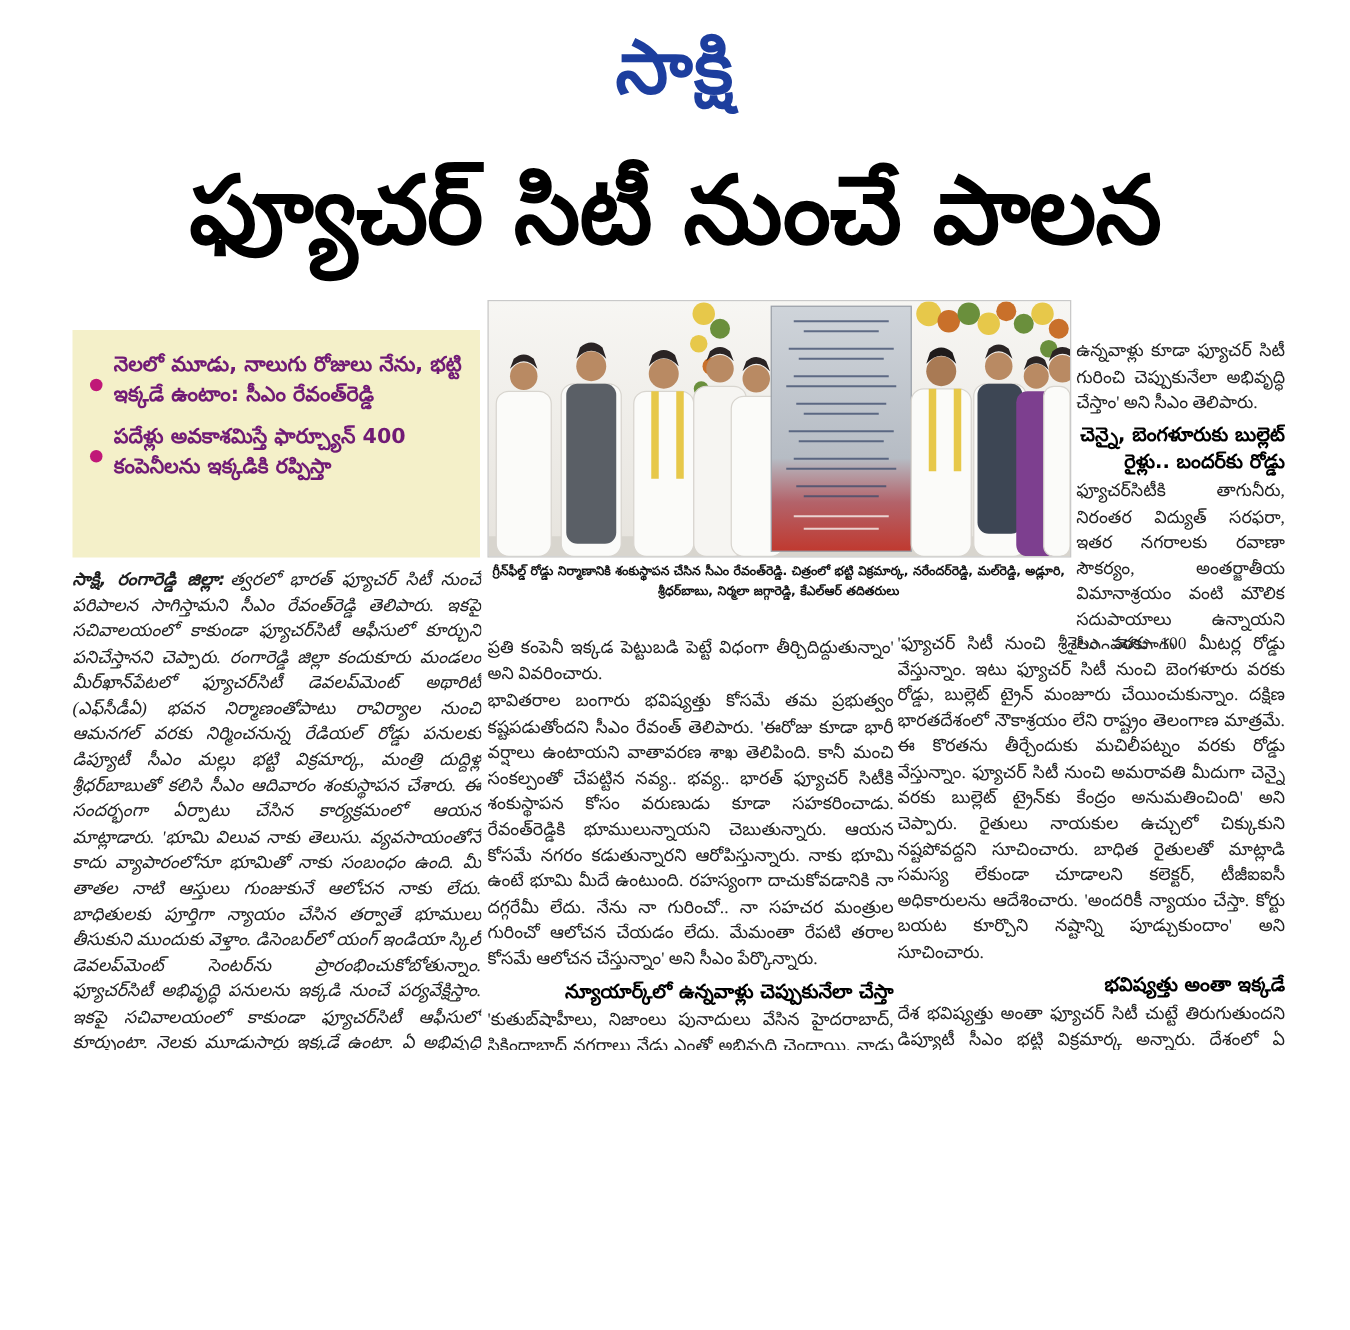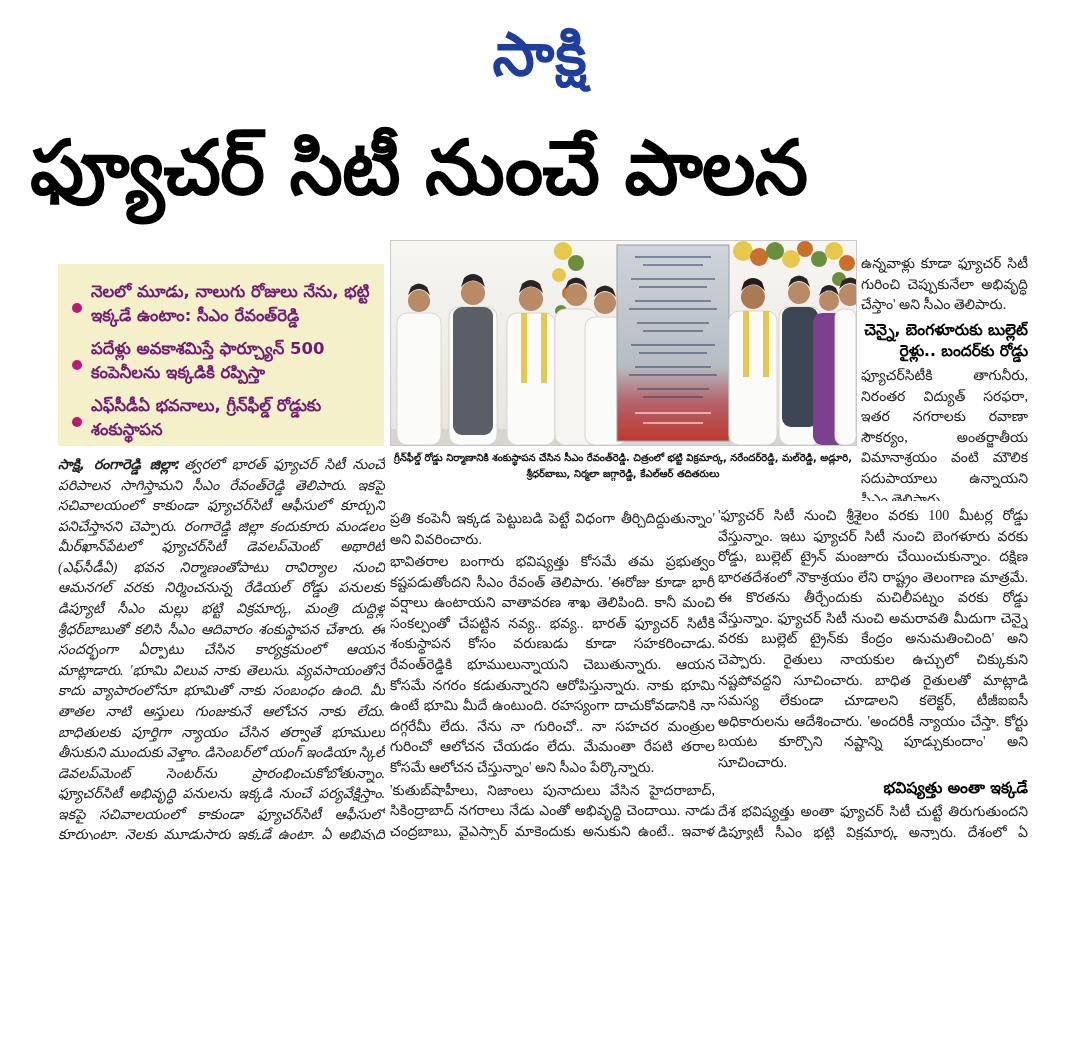--- a/index.html
+++ b/index.html
@@ -3,21 +3,21 @@
 <meta charset="utf-8">
 <style>
   html,body{margin:0;padding:0;background:#ffffff;}
   .page{position:relative;width:1080px;height:840px;background:#ffffff;overflow:hidden;
         font-family:"Liberation Serif", serif;color:#1b1b1b;}
   
   .masthead{position:absolute;top:18px;left:0;width:1080px;text-align:center;}
   .logo{display:inline-block;font-family:"DejaVu Sans", sans-serif;font-weight:800;
         font-size:60px;line-height:1.2;color:#1d3e9e;letter-spacing:1px;}
   
-  .headline{position:absolute;top:122px;left:30px;width:1020px;margin:0;
+  .headline{position:absolute;top:122px;left:30px;width:1020px;margin:0;text-align:center;
         font-family:"DejaVu Sans", sans-serif;font-weight:800;font-size:76px;line-height:1.2;
         color:#000;letter-spacing:-1px;white-space:nowrap;}
   
   .highlight-box{position:absolute;left:58px;top:264px;width:326px;height:182px;
         background:#f4f0c9;box-sizing:border-box;padding:16px 12px 10px 14px;overflow:hidden;}
   .highlight-box ul{list-style:none;margin:0;padding:0;}
   .hl-item{display:flex;align-items:center;margin-bottom:9px;
         font-family:"DejaVu Sans", sans-serif;font-size:16.5px;line-height:1.45;
         font-weight:600;color:#701a75;}
   .dot{flex:0 0 auto;width:10px;height:10px;border-radius:50%;background:#c01878;margin:8px 9px 0 0;}
@@ -27,21 +27,21 @@
   .photo svg{display:block;}
   .caption{position:absolute;left:388px;top:450px;width:470px;
         font-family:"DejaVu Sans", sans-serif;font-weight:700;font-size:10px;line-height:1.6;
         text-align:center;color:#111;}
   
   .col{position:absolute;text-align:justify;font-size:14px;line-height:1.47;color:#202020;
         overflow:hidden;}
   .col p{margin:0 0 2px 0;}
   .col-left{left:58px;top:454px;width:327px;height:606px;font-style:italic;}
   .col-mid{left:390px;top:509px;width:325px;height:563px;}
-  .col-right-narrow{left:861px;top:254px;width:167px;height:247px;}
+  .col-right-narrow{left:861px;top:272px;width:167px;height:247px;}
   .col-right-wide{left:718px;top:506px;width:310px;height:554px;}
   .dateline{font-weight:700;font-family:"DejaVu Sans", sans-serif;margin-right:4px;}
   .subhead{font-family:"DejaVu Sans", sans-serif;font-weight:700;font-size:15.5px;
         line-height:1.4;color:#000;text-align:right;margin:4px 0 3px 0;}
 </style>
 </head>
 <body>
 
 <div class="page">
 
@@ -52,25 +52,21 @@
   <h1 class="headline">ఫ్యూచర్ సిటీ నుంచే పాలన</h1>
 
   <section class="highlight-box">
     <ul>
       <li class="hl-item">
         <span class="dot"></span>
         <span class="hl-text">నెలలో మూడు, నాలుగు రోజులు నేను, భట్టి ఇక్కడే ఉంటాం: సీఎం రేవంత్‌రెడ్డి</span>
       </li>
       <li class="hl-item">
         <span class="dot"></span>
-        <span class="hl-text">పదేళ్లు అవకాశమిస్తే ఫార్చ్యూన్ 500 కంపెనీలను ఇక్కడికి రప్పిస్తా</span>
-      </li>
-      <li class="hl-item">
-        <span class="dot"></span>
-        <span class="hl-text">ఎఫ్‌సీడీఏ భవనాలు, గ్రీన్‌ఫీల్డ్ రోడ్డుకు శంకుస్థాపన</span>
+        <span class="hl-text">పదేళ్లు అవకాశమిస్తే ఫార్చ్యూన్ 400 కంపెనీలను ఇక్కడికి రప్పిస్తా</span>
       </li>
     </ul>
   </section>
 
   <figure class="photo">
     <svg width="465" height="204" viewBox="0 0 465 204" xmlns="http://www.w3.org/2000/svg">
       <defs>
         <linearGradient id="plq" x1="0" y1="0" x2="0" y2="1">
           <stop offset="0" stop-color="#cfd4da"></stop>
           <stop offset="0.62" stop-color="#b6bcc4"></stop>
@@ -185,20 +181,21 @@
 
   <figcaption class="caption">గ్రీన్‌ఫీల్డ్ రోడ్డు నిర్మాణానికి శంకుస్థాపన చేసిన సీఎం రేవంత్‌రెడ్డి. చిత్రంలో భట్టి విక్రమార్క, నరేందర్‌రెడ్డి, మల్‌రెడ్డి, అడ్లూరి, శ్రీధర్‌బాబు, నిర్మలా జగ్గారెడ్డి, కేఎల్‌ఆర్ తదితరులు</figcaption>
 
   <article class="col col-left">
     <p><b class="dateline">సాక్షి, రంగారెడ్డి జిల్లా:</b><span>త్వరలో భారత్ ఫ్యూచర్ సిటీ నుంచే పరిపాలన సాగిస్తామని సీఎం రేవంత్‌రెడ్డి తెలిపారు. ఇకపై సచివాలయంలో కాకుండా ఫ్యూచర్‌సిటీ ఆఫీసులో కూర్చుని పనిచేస్తానని చెప్పారు. రంగారెడ్డి జిల్లా కందుకూరు మండలం మీర్‌ఖాన్‌పేటలో ఫ్యూచర్‌సిటీ డెవలప్‌మెంట్ అథారిటీ (ఎఫ్‌సీడీఏ) భవన నిర్మాణంతోపాటు రావిర్యాల నుంచి ఆమనగల్ వరకు నిర్మించనున్న రేడియల్ రోడ్డు పనులకు డిప్యూటీ సీఎం మల్లు భట్టి విక్రమార్క, మంత్రి దుద్దిళ్ల శ్రీధర్‌బాబుతో కలిసి సీఎం ఆదివారం శంకుస్థాపన చేశారు. ఈ సందర్భంగా ఏర్పాటు చేసిన కార్యక్రమంలో ఆయన మాట్లాడారు. 'భూమి విలువ నాకు తెలుసు. వ్యవసాయంతోనే కాదు వ్యాపారంలోనూ భూమితో నాకు సంబంధం ఉంది. మీ తాతల నాటి ఆస్తులు గుంజుకునే ఆలోచన నాకు లేదు. బాధితులకు పూర్తిగా న్యాయం చేసిన తర్వాతే భూములు తీసుకుని ముందుకు వెళ్తాం. డిసెంబర్‌లో యంగ్ ఇండియా స్కిల్ డెవలప్‌మెంట్ సెంటర్‌ను ప్రారంభించుకోబోతున్నాం. ఫ్యూచర్‌సిటీ అభివృద్ధి పనులను ఇక్కడి నుంచే పర్యవేక్షిస్తాం. ఇకపై సచివాలయంలో కాకుండా ఫ్యూచర్‌సిటీ ఆఫీసులో కూర్చుంటా. నెలకు మూడుసార్లు ఇక్కడే ఉంటా. ఏ అభివృద్ధి కార్యక్రమమైనా ఇకపై ఇక్కడి నుంచే చేపడుతా. నాతోపాటు ఉపముఖ్యమంత్రి భట్టి కూడా నెలకు నాలుగుసార్లు ఇక్కడికి వస్తారు. ఆయన కూడా తన కార్యకలాపాలను ఇక్కడి నుంచే కొనసాగిస్తారు. సింగరేణి సంస్థ కోసం 10 ఎకరాలు కేటాయించి, 2026 డిసెంబర్‌లోగా ఆఫీసును ప్రారంభించాల్సిందిగా కోరుతున్నా. ఫ్యూచర్‌సిటీలో ఓవర్‌హెడ్ విద్యుత్ లైన్లు కూడా తొలగించి, యూజీ కేబుల్స్ వేయబోతున్నాం. ఈ ఫ్యూచర్‌సిటీలో ఫార్చూన్ 500 జాబితాలోని కంపెనీలు ఉండాలని కోరుకుంటున్నా. ఇప్పటివరకు నగరంలో 85 వరకే ఉన్నాయి. రాబోయే పదేళ్లలో</span></p>
   </article>
 
   <article class="col col-mid">
     <p>ప్రతి కంపెనీ ఇక్కడ పెట్టుబడి పెట్టే విధంగా తీర్చిదిద్దుతున్నాం' అని వివరించారు.</p>
     <p>భావితరాల బంగారు భవిష్యత్తు కోసమే తమ ప్రభుత్వం కష్టపడుతోందని సీఎం రేవంత్ తెలిపారు. 'ఈరోజు కూడా భారీ వర్షాలు ఉంటాయని వాతావరణ శాఖ తెలిపింది. కానీ మంచి సంకల్పంతో చేపట్టిన నవ్య.. భవ్య.. భారత్ ఫ్యూచర్ సిటీకి శంకుస్థాపన కోసం వరుణుడు కూడా సహకరించాడు. రేవంత్‌రెడ్డికి భూములున్నాయని చెబుతున్నారు. ఆయన కోసమే నగరం కడుతున్నారని ఆరోపిస్తున్నారు. నాకు భూమి ఉంటే భూమి మీదే ఉంటుంది. రహస్యంగా దాచుకోవడానికి నా దగ్గరేమీ లేదు. నేను నా గురించో.. నా సహచర మంత్రుల గురించో ఆలోచన చేయడం లేదు. మేమంతా రేపటి తరాల కోసమే ఆలోచన చేస్తున్నాం' అని సీఎం పేర్కొన్నారు.</p>
+    <h3 class="subhead">న్యూయార్క్‌లో ఉన్నవాళ్లు చెప్పుకునేలా చేస్తా</h3>
     <p>'కుతుబ్‌షాహీలు, నిజాంలు పునాదులు వేసిన హైదరాబాద్, సికింద్రాబాద్ నగరాలు నేడు ఎంతో అభివృద్ధి చెందాయి. నాడు చంద్రబాబు, వైఎస్సార్ మాకెందుకు అనుకుని ఉంటే.. ఇవాళ హైటెక్‌సిటీ, ఔటర్‌రింగ్‌రోడ్డు, శంషాబాద్ ఎయిర్‌పోర్టు వచ్చేవి కాదు. నాటి నాయకుల ఆలోచన వల్లే ఫార్మా, ఐటీ రంగంలో ప్రపంచంతో పోటీపడుతున్నాం. సిలికాన్ వ్యాలీలో మన పిల్లలు గొప్ప స్థానాల్లో ఉన్నారు. గతకాలపు నేతల నుంచి మంచిని నేర్చుకుని భవిష్యత్తుకు పునాదులు వేసుకోవాలి. భవిష్యత్తు తరాల కోసమే భారత్ ఫ్యూచర్ సిటీ. న్యూయార్క్, టోక్యో, సింగపూర్, దుబాయ్ తరహాలో ఫ్యూచర్‌సిటీ గురించి గొప్పగా చెప్పుకునేలా తీర్చిదిద్దుతాం. నాకు పదేళ్లు అవకాశం ఇవ్వండి. న్యూయార్క్‌లో</p>
   </article>
 
   <article class="col col-right-narrow">
     <p>ఉన్నవాళ్లు కూడా ఫ్యూచర్ సిటీ గురించి చెప్పుకునేలా అభివృద్ధి చేస్తాం' అని సీఎం తెలిపారు.</p>
     <h3 class="subhead">చెన్నై, బెంగళూరుకు బుల్లెట్ రైళ్లు.. బందర్‌కు రోడ్డు</h3>
     <p>ఫ్యూచర్‌సిటీకి తాగునీరు, నిరంతర విద్యుత్ సరఫరా, ఇతర నగరాలకు రవాణా సౌకర్యం, అంతర్జాతీయ విమానాశ్రయం వంటి మౌలిక సదుపాయాలు ఉన్నాయని సీఎం తెలిపారు.</p>
   </article>
 
   <article class="col col-right-wide">

